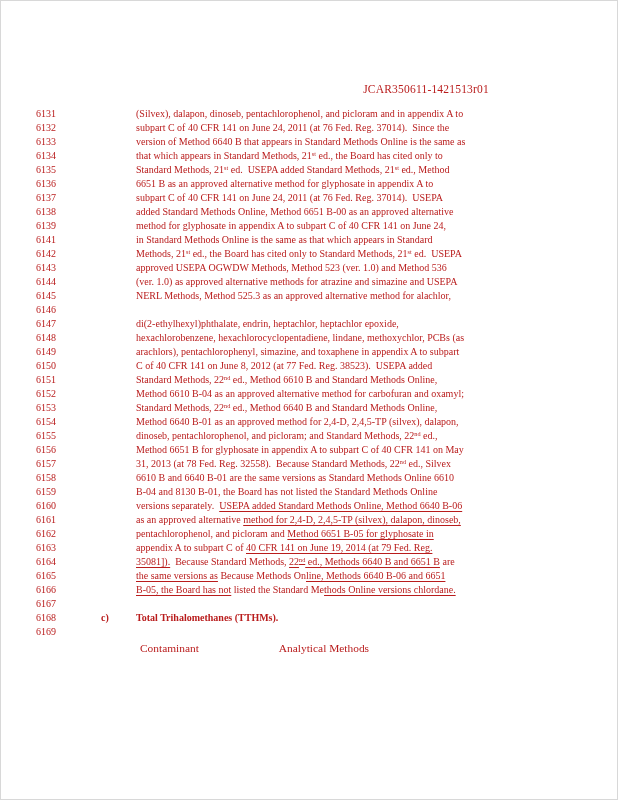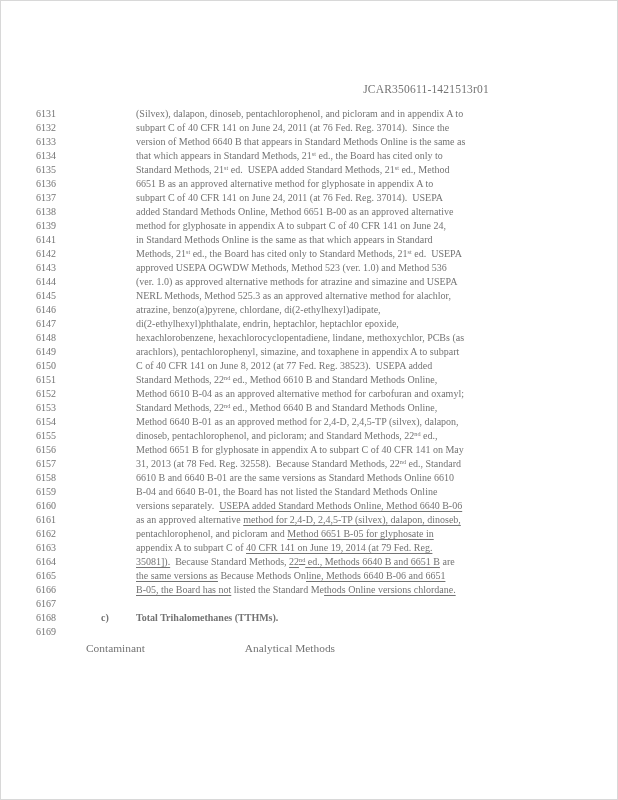--- a/index.html
+++ b/index.html
@@ -3,21 +3,21 @@
 <meta charset="utf-8">
 <style>
   html, body { margin:0; padding:0; background:#ffffff; }
   .page {
     position:relative;
     width:618px; height:800px;
     box-sizing:border-box;
     background:#ffffff;
     border:1px solid #d8d8d8;
     font-family:"Liberation Serif","DejaVu Serif",serif;
-    color:#737373;
+    color:#b91c1c;
     overflow:hidden;
   }
   .docid {
     position:absolute;
     top:82px; right:128px;
     font-size:11.5px;
     letter-spacing:0.2px;
     white-space:pre;
   }
   .content {
@@ -53,22 +53,22 @@
     position:relative;
     top:-0.45em;
     line-height:0;
   }
   .thead {
     display:flex;
     margin-top:2px;
     font-size:11.4px;
     line-height:14px;
   }
-  .th1 { margin-left:50px; white-space:pre; }
-  .th2 { margin-left:100px; white-space:pre; }
+  .th1 { margin-left:104px; white-space:pre; }
+  .th2 { margin-left:80px; white-space:pre; }
 </style>
 </head>
 <body>
 
 <div class="page">
   <div class="docid">JCAR350611-1421513r01</div>
   <div class="content">
     <div class="lines" id="lines">
         <div class="line">
           <span class="num">6131</span>
@@ -121,21 +121,20 @@
         <div class="line">
           <span class="num">6144</span>
           <span class="line-text"><span class="seg">(ver. 1.0) as approved alternative methods for atrazine and simazine and USEPA</span></span>
         </div>
         <div class="line">
           <span class="num">6145</span>
           <span class="line-text"><span class="seg">NERL Methods, Method 525.3 as an approved alternative method for alachlor,</span></span>
         </div>
         <div class="line">
           <span class="num">6146</span>
-          <span class="line-text"><span class="seg">atrazine, benzo(a)pyrene, chlordane, di(2-ethylhexyl)adipate,</span></span>
         </div>
         <div class="line">
           <span class="num">6147</span>
           <span class="line-text"><span class="seg">di(2-ethylhexyl)phthalate, endrin, heptachlor, heptachlor epoxide,</span></span>
         </div>
         <div class="line">
           <span class="num">6148</span>
           <span class="line-text"><span class="seg">hexachlorobenzene, hexachlorocyclopentadiene, lindane, methoxychlor, PCBs (as</span></span>
         </div>
         <div class="line">
@@ -165,29 +164,29 @@
         <div class="line">
           <span class="num">6155</span>
           <span class="line-text"><span class="seg">dinoseb, pentachlorophenol, and picloram; and Standard Methods, 22</span><sup class="sup seg">nd</sup><span class="seg"> ed.,</span></span>
         </div>
         <div class="line">
           <span class="num">6156</span>
           <span class="line-text"><span class="seg">Method 6651 B for glyphosate in appendix A to subpart C of 40 CFR 141 on May</span></span>
         </div>
         <div class="line">
           <span class="num">6157</span>
-          <span class="line-text"><span class="seg">31, 2013 (at 78 Fed. Reg. 32558).  Because Standard Methods, 22</span><sup class="sup seg">nd</sup><span class="seg"> ed., Standard</span></span>
+          <span class="line-text"><span class="seg">31, 2013 (at 78 Fed. Reg. 32558).  Because Standard Methods, 22</span><sup class="sup seg">nd</sup><span class="seg"> ed., Silvex</span></span>
         </div>
         <div class="line">
           <span class="num">6158</span>
           <span class="line-text"><span class="seg">6610 B and 6640 B-01 are the same versions as Standard Methods Online 6610</span></span>
         </div>
         <div class="line">
           <span class="num">6159</span>
-          <span class="line-text"><span class="seg">B-04 and 6640 B-01, the Board has not listed the Standard Methods Online</span></span>
+          <span class="line-text"><span class="seg">B-04 and 8130 B-01, the Board has not listed the Standard Methods Online</span></span>
         </div>
         <div class="line">
           <span class="num">6160</span>
           <span class="line-text"><span class="seg">versions separately.  </span><span class="seg u">USEPA added Standard Methods Online, Method 6640 B-06</span></span>
         </div>
         <div class="line">
           <span class="num">6161</span>
           <span class="line-text"><span class="seg">as an approved alternative </span><span class="seg u">method for 2,4-D, 2,4,5-TP (silvex), dalapon, dinoseb,</span></span>
         </div>
         <div class="line">

